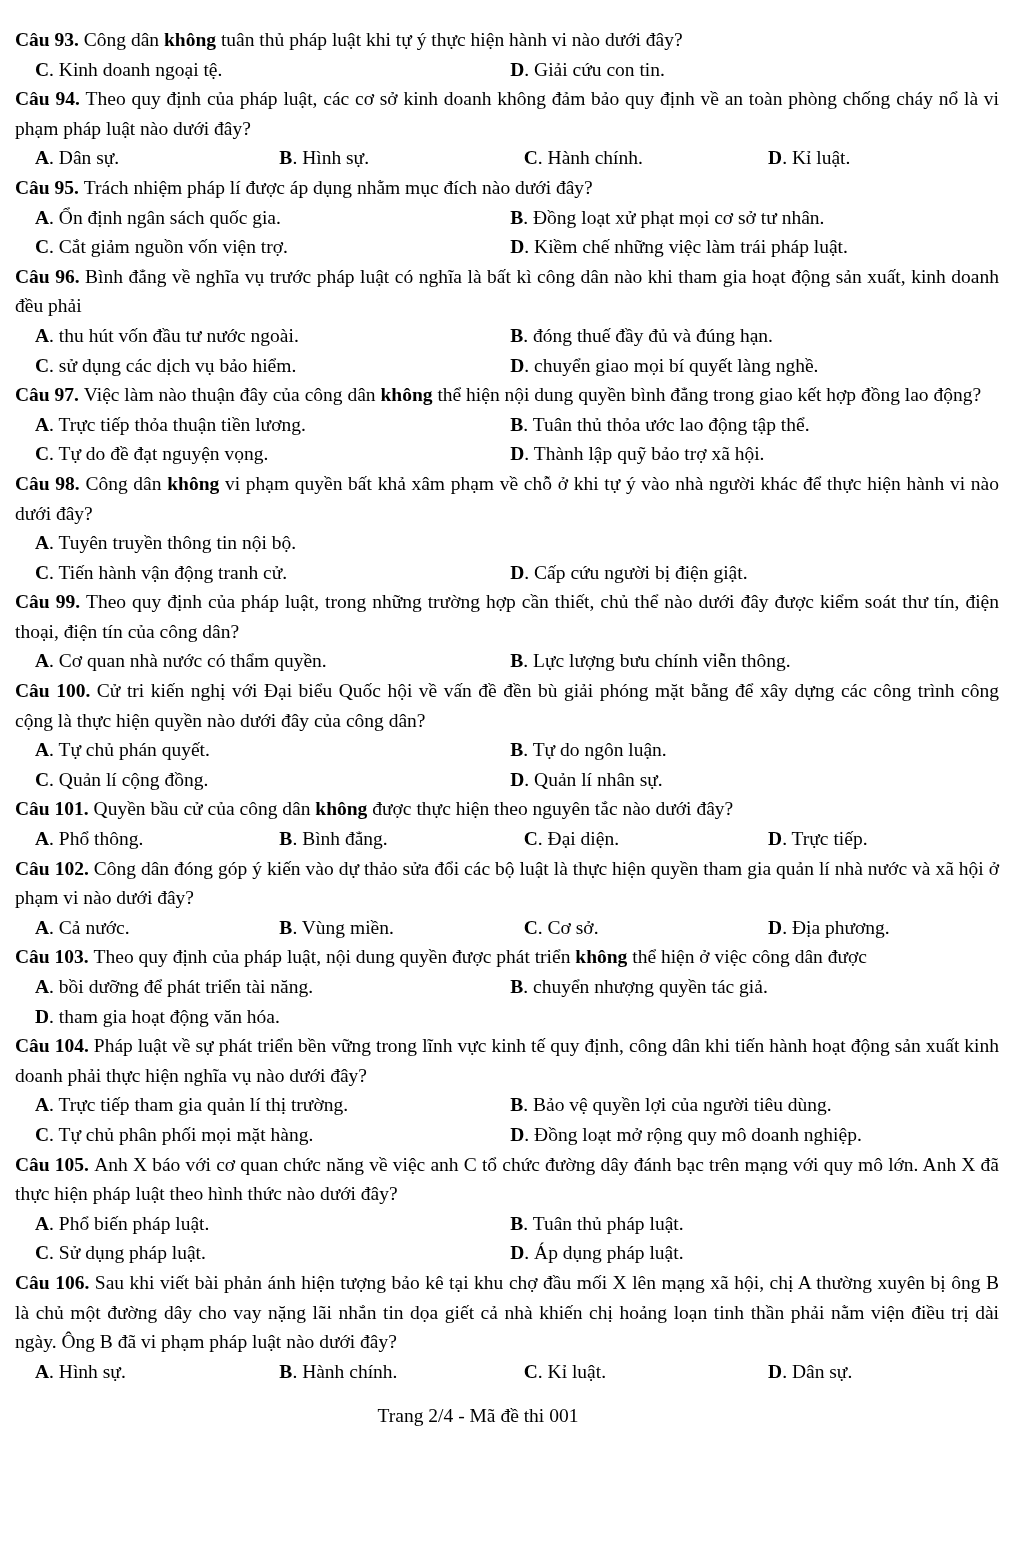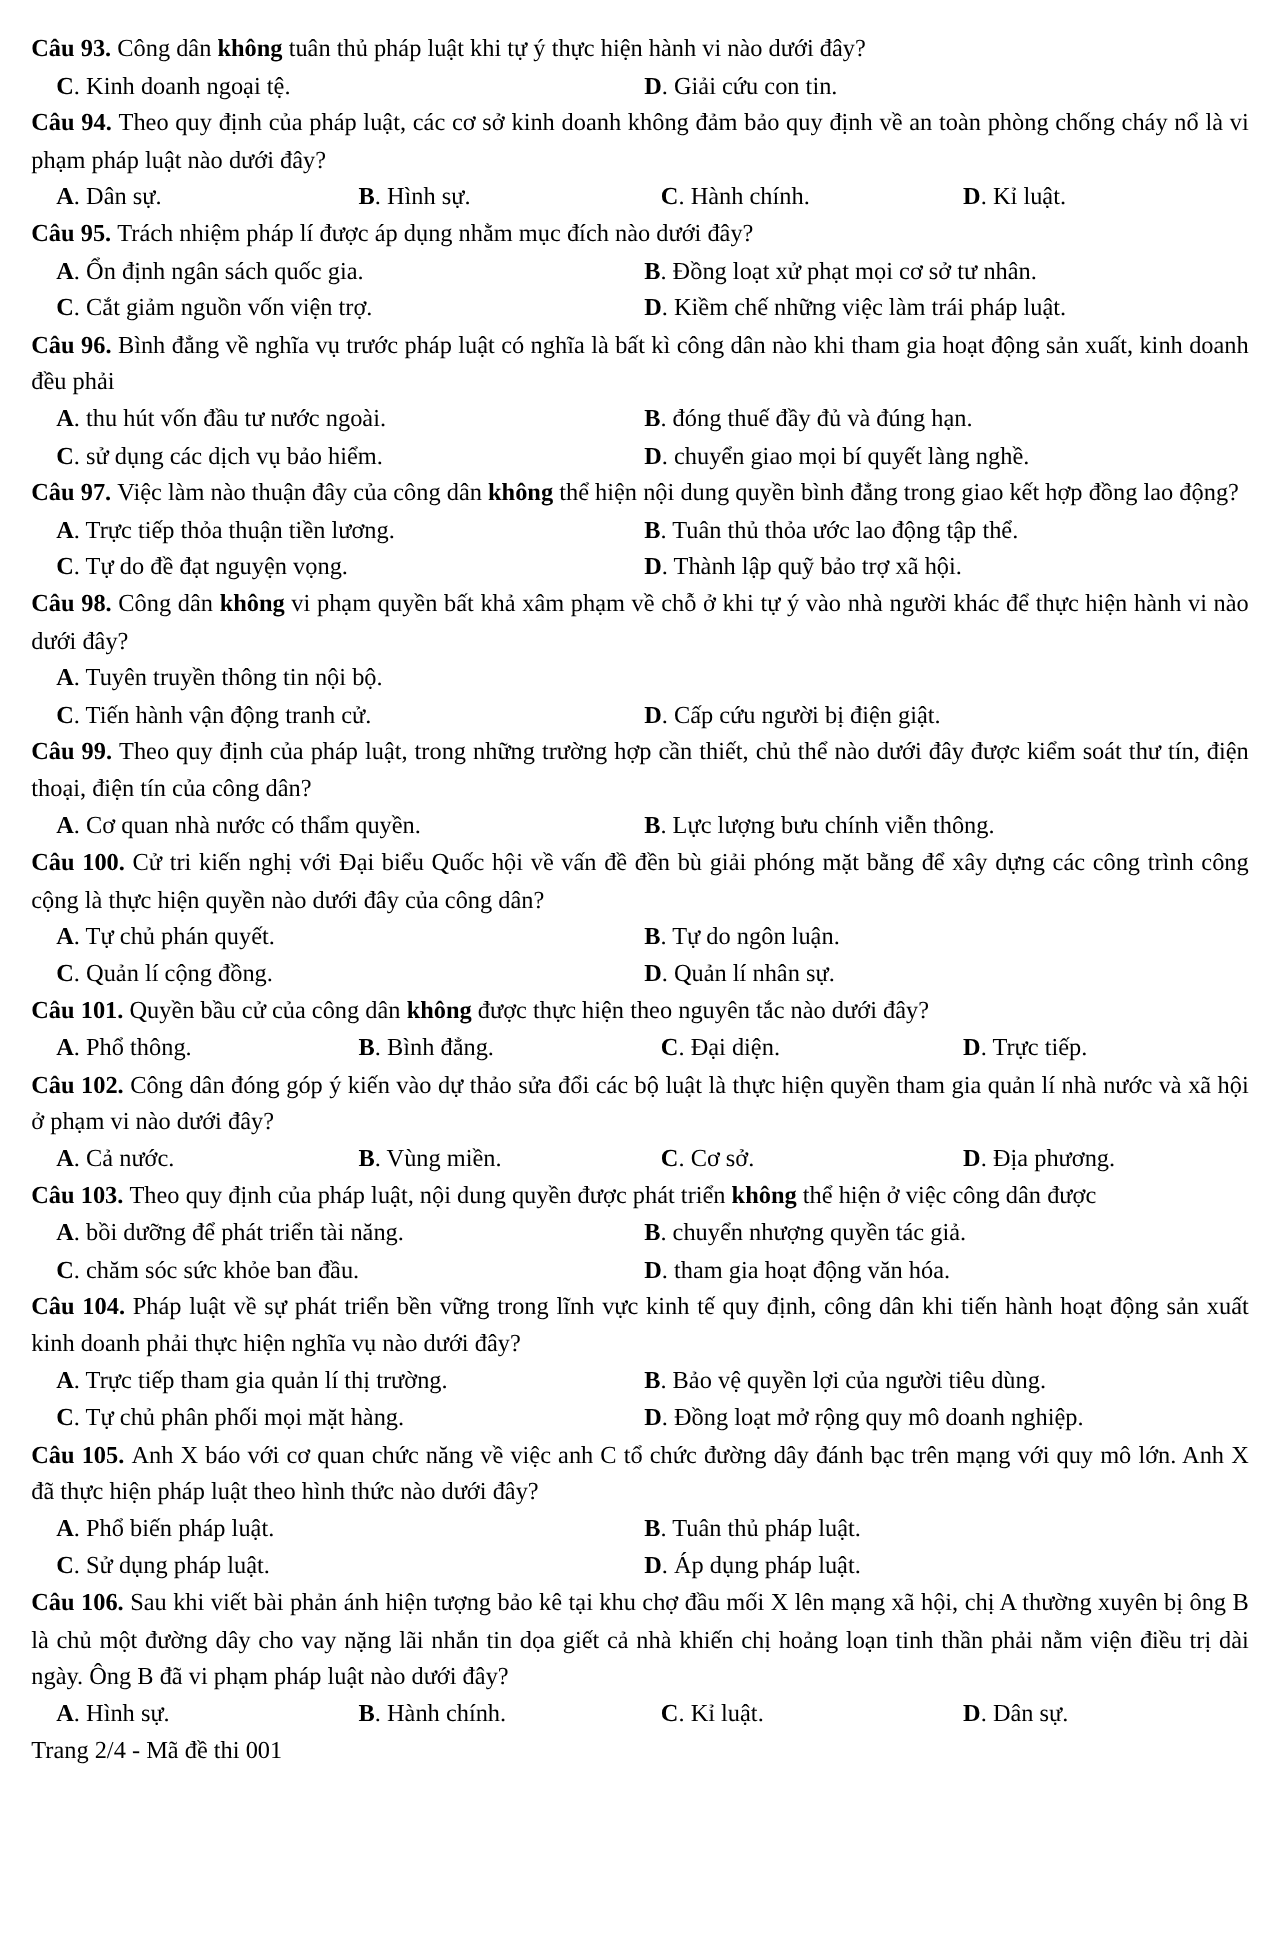--- a/index.html
+++ b/index.html
@@ -10,41 +10,42 @@
   }
   body {
     width: 1024px;
     height: 1567px;
     font-family: "Liberation Serif", "DejaVu Serif", serif;
     font-size: 19.5px;
     line-height: 29.6px;
     overflow: hidden;
   }
   .page {
-    padding: 25px 25px 0 25px;
+    padding: 25px 25px 0 15px;
     box-sizing: border-box;
   }
   .stem {
     margin: 0;
     text-align: justify;
   }
   .stem b, .opt b, .footer b { font-weight: bold; }
   .opts {
     display: flex;
     padding-left: 20px;
   }
   .opts.cols-2 > .opt { flex: 0 0 49.3%; }
   .opts.cols-4 > .opt { flex: 0 0 25.35%; }
   .opts > .opt:last-child { flex: 1 1 auto; }
   .opt {
     white-space: nowrap;
     overflow: visible;
   }
   .footer {
-    text-align: left;
+    margin-top: 15px;
+    text-align: center;
     padding-right: 58px;
     font-family: Liberation Serif, serif;
   }
 </style>
 </head>
 <body>
 
 <div class="page">
   <main>
       <div>
@@ -142,21 +143,20 @@
           <div class="opt"><b>D</b>. Địa phương.</div>
         </div>
       </div>
       <div>
         <p class="stem"><b>Câu 103. </b><span>Theo quy định của pháp luật, nội dung quyền được phát triển </span><b>không</b><span> thể hiện ở việc công dân được</span></p>
         <div class="opts cols-2">
           <div class="opt"><b>A</b>. bồi dưỡng để phát triển tài năng.</div>
           <div class="opt"><b>B</b>. chuyển nhượng quyền tác giả.</div>
         </div>
         <div class="opts cols-2">
-          <div class="opt"><b>C</b>. chăm sóc sức khỏe ban đầu.</div>
           <div class="opt"><b>D</b>. tham gia hoạt động văn hóa.</div>
         </div>
       </div>
       <div>
         <p class="stem"><b>Câu 104. </b><span>Pháp luật về sự phát triển bền vững trong lĩnh vực kinh tế quy định, công dân khi tiến hành hoạt động sản xuất kinh doanh phải thực hiện nghĩa vụ nào dưới đây?</span></p>
         <div class="opts cols-2">
           <div class="opt"><b>A</b>. Trực tiếp tham gia quản lí thị trường.</div>
           <div class="opt"><b>B</b>. Bảo vệ quyền lợi của người tiêu dùng.</div>
         </div>
         <div class="opts cols-2">

